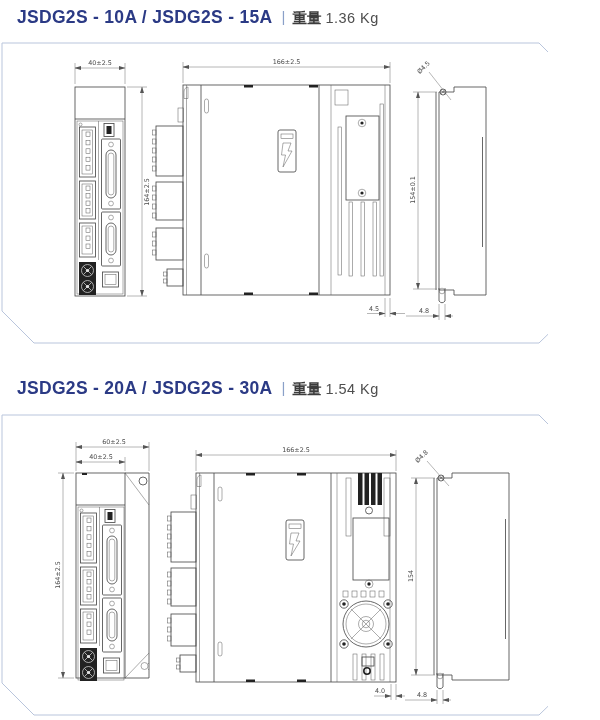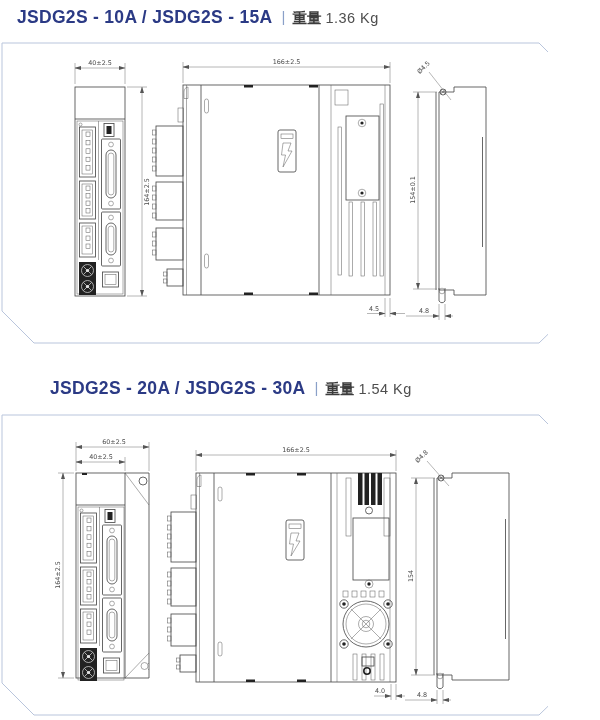--- a/index.html
+++ b/index.html
@@ -218,21 +218,21 @@
 
       <line class="dl" x1="438" y1="262" x2="438" y2="278"></line>
           <line class="dl" x1="444" y1="262" x2="444" y2="278"></line>
       <line class="dl" x1="405" y1="274" x2="438" y2="274" marker-end="url(#ae1)"></line>
       <line class="dl" x1="444" y1="274" x2="452" y2="274" marker-start="url(#as1)"></line>
       <text class="dt" x="423" y="271" text-anchor="middle">4.8</text>
     </g>
   </svg>
   </div>
 
-  <div class="title-row" style="top:378px;margin-left:33px;">
+  <div class="title-row" style="top:378px;">
     <span class="model-name">JSDG2S - 20A / JSDG2S - 30A</span><span class="sep">|</span><span class="wlabel">重量</span><span class="wvalue">1.54 Kg</span>
   </div>
 
   <div class="panel" style="top:414px;">
   <svg width="570" height="302" viewBox="0 0 570 302">
     <defs>
       <marker id="ae2" markerWidth="7" markerHeight="5" refX="6" refY="2" orient="auto" markerUnits="userSpaceOnUse">
             <path d="M0,0 L6.5,2 L0,4 Z" fill="#555"></path>
           </marker>
       <marker id="as2" markerWidth="7" markerHeight="5" refX="0.5" refY="2" orient="auto" markerUnits="userSpaceOnUse">

